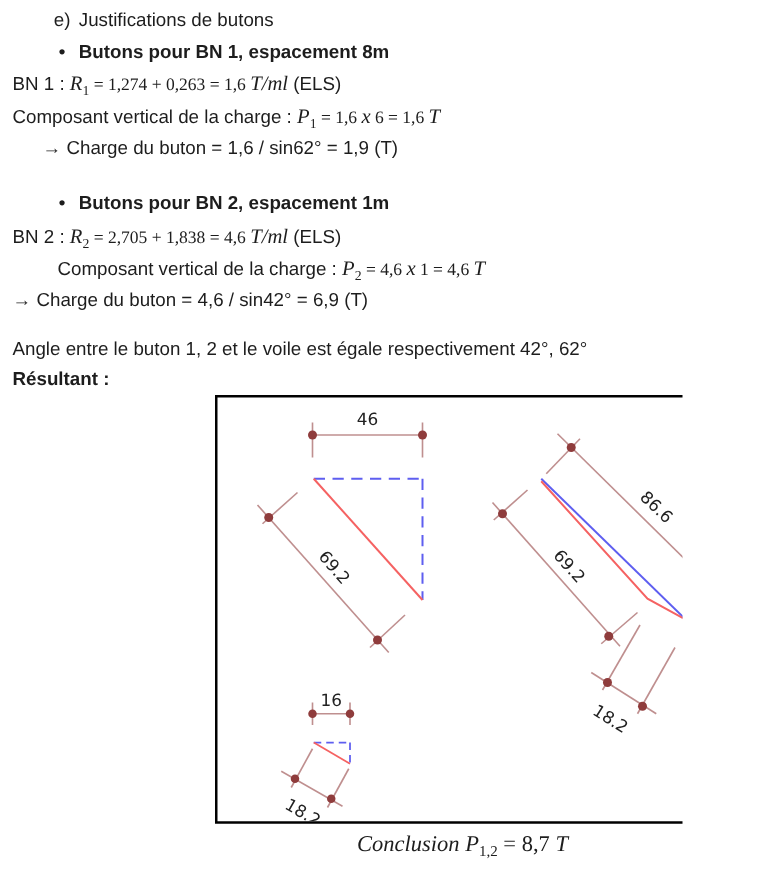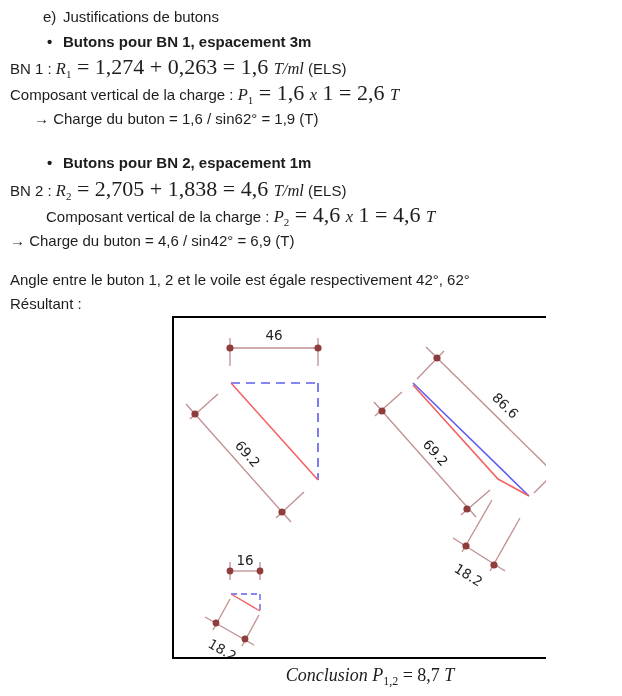--- a/index.html
+++ b/index.html
@@ -4,26 +4,26 @@
 <style>
   html,body{margin:0;padding:0;background:#ffffff;}
   #page{
     position:relative;width:546px;height:696px;background:#ffffff;overflow:hidden;
     font-family:"Liberation Sans",sans-serif;color:#1d1d1d;
   }
   .line{position:absolute;font-size:15px;line-height:20px;white-space:nowrap;}
   .bold{font-weight:bold;}
   .bullet{display:inline-block;width:16px;font-weight:bold;}
   .hlabel{display:inline-block;width:20px;}
-  .math{font-family:"Liberation Serif","DejaVu Serif",serif;font-size:22px;}
+  .math{font-family:"Liberation Serif","DejaVu Serif",serif;font-size:14px;}
   .mvar{font-family:"Liberation Serif","DejaVu Serif",serif;font-size:16.5px;font-style:italic;}
   .msub{font-family:"Liberation Serif","DejaVu Serif",serif;font-size:11px;font-style:normal;vertical-align:-4px;}
   .frame{
     position:absolute;left:172px;top:316px;width:392px;height:339px;
-    border:2px solid #000000;background:#ffffff;
+    border:2px solid #000000;background:#ffffff;padding-left:20px;
   }
   .caption{
     position:absolute;left:172px;top:665px;width:396px;text-align:center;
     font-family:"Liberation Serif","DejaVu Serif",serif;font-size:18px;font-style:italic;white-space:nowrap;
   }
   .caption .up{font-style:normal;}
   .caption .csub{font-size:12px;font-style:normal;vertical-align:-4px;}
   
   .dim{stroke:#bf8f8f;stroke-width:1.3;fill:none;}
   .mk{fill:#8f3c3c;stroke:none;}
@@ -35,49 +35,49 @@
 </head>
 <body>
 
 <div id="page">
 
   <div class="line" style="left:43px;top:7px;">
     <span class="hlabel">e)</span><span>Justifications de butons</span>
   </div>
 
   <div class="line" style="left:47px;top:32px;">
-    <span class="bullet">•</span><span class="bold">Butons pour BN 1, espacement 3m</span>
+    <span class="bullet">•</span><span class="bold">Butons pour BN 1, espacement 8m</span>
   </div>
 
   <div class="line" style="left:10px;top:57px;">
     <span>BN 1 : </span><span class="mvar">R</span><span class="msub">1</span><span class="math"> = 1,274 + 0,263 = 1,6 </span><span class="mvar">T/ml</span><span> (ELS)</span>
   </div>
 
   <div class="line" style="left:10px;top:83px;">
-    <span>Composant vertical de la charge : </span><span class="mvar">P</span><span class="msub">1</span><span class="math"> = 1,6 </span><span class="mvar">x</span><span class="math"> 1 = 2,6 </span><span class="mvar">T</span>
+    <span>Composant vertical de la charge : </span><span class="mvar">P</span><span class="msub">1</span><span class="math"> = 1,6 </span><span class="mvar">x</span><span class="math"> 6 = 1,6 </span><span class="mvar">T</span>
   </div>
 
   <div class="line" style="left:10px;top:109px;margin-left:24px;">→ Charge du buton = 1,6 / sin62° = 1,9 (T)</div>
 
   <div class="line" style="left:47px;top:153px;">
     <span class="bullet">•</span><span class="bold">Butons pour BN 2, espacement 1m</span>
   </div>
 
   <div class="line" style="left:10px;top:179px;">
     <span>BN 2 : </span><span class="mvar">R</span><span class="msub">2</span><span class="math"> = 2,705 + 1,838 = 4,6 </span><span class="mvar">T/ml</span><span> (ELS)</span>
   </div>
 
   <div class="line" style="left:10px;top:205px;margin-left:36px;">
     <span>Composant vertical de la charge : </span><span class="mvar">P</span><span class="msub">2</span><span class="math"> = 4,6 </span><span class="mvar">x</span><span class="math"> 1 = 4,6 </span><span class="mvar">T</span>
   </div>
 
   <div class="line" style="left:10px;top:231px;">→ Charge du buton = 4,6 / sin42° = 6,9 (T)</div>
 
   <div class="line" style="left:10px;top:270px;">Angle entre le buton 1, 2 et le voile est égale respectivement 42°, 62°</div>
-  <div class="line" style="left:10px;top:294px;">Résultant :</div>
+  <div class="line" style="left:10px;top:294px;font-weight:bold;">Résultant :</div>
 
   <div class="frame">
     <svg width="392" height="339" viewBox="0 0 392 339">
 
       <g>
         <line class="blued" x1="57" y1="65" x2="144" y2="65"></line>
         <line class="blued" x1="144" y1="65" x2="144" y2="162"></line>
         <line class="redl" x1="57" y1="65" x2="144" y2="162"></line>
       </g>
 

